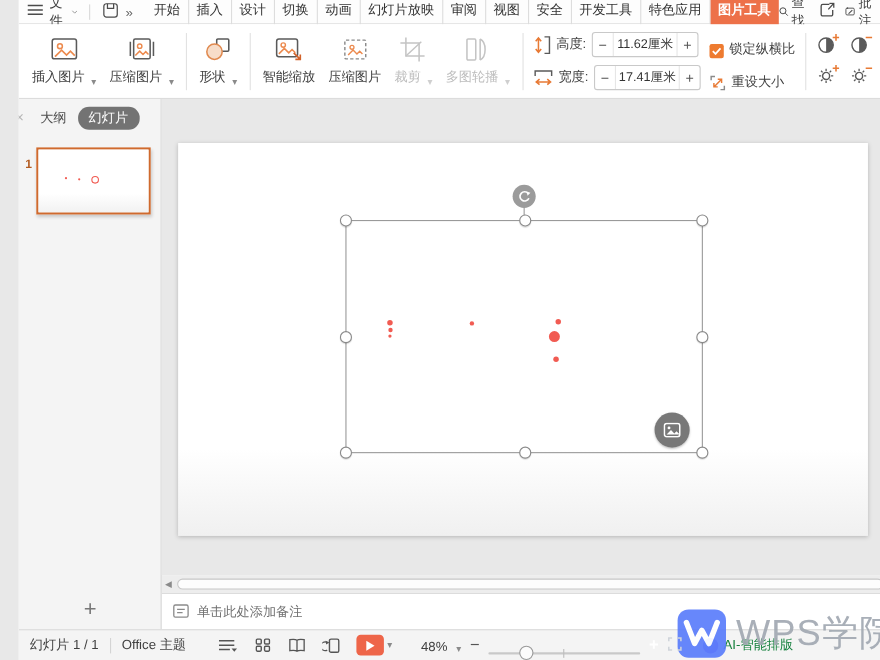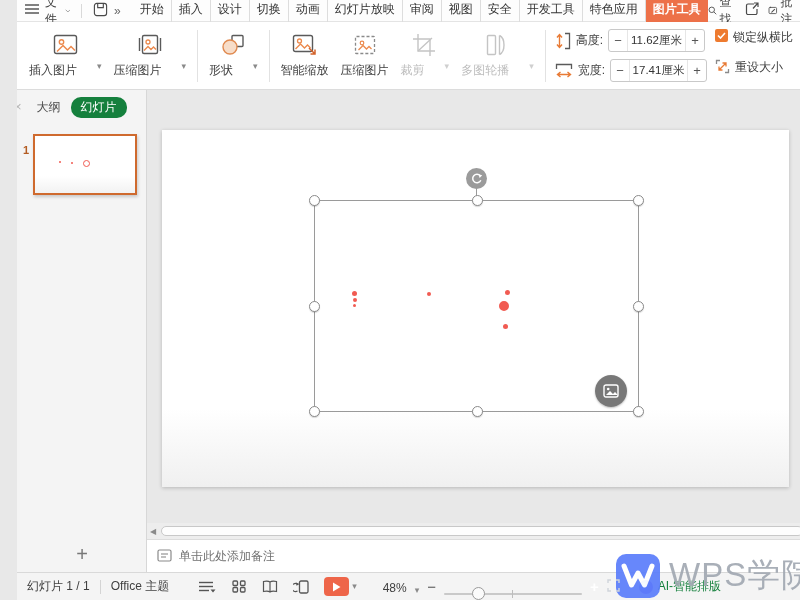--- a/index.html
+++ b/index.html
@@ -16,43 +16,43 @@
   .tab.active{background:#ed7149;color:#fff;border-right:none;font-weight:bold;}
   .tb-right{margin-left:auto;display:flex;align-items:center;gap:9px;padding-right:10px;color:#444;}
   .tb-item{display:flex;align-items:center;gap:3px;cursor:default;}
   .glyph{color:#666;}
 
   
   .toolbar{position:absolute;left:0;top:22px;width:800px;height:68px;background:#fff;border-bottom:1px solid #dcdcdc;display:flex;align-items:center;padding-left:6px;overflow:hidden;white-space:nowrap;}
   .group{display:flex;align-items:center;height:64px;}
   .gsep{width:1px;height:52px;background:#e2e2e2;margin:0 5px;flex:0 0 1px;}
   .vbtn{display:flex;flex-direction:column;align-items:center;justify-content:center;gap:5px;height:60px;padding:0 6px;border-radius:3px;cursor:default;}
-  .vbtn .lbl{display:flex;align-items:flex-start;gap:20px;color:#404040;}
+  .vbtn .lbl{display:flex;align-items:flex-end;gap:6px;color:#404040;}
   .vbtn.disabled .lbl{color:#bdbdbd;}
   .caret{font-size:9px;color:#8a8a8a;line-height:1;}
   .vbtn.disabled .caret{color:#cfcfcf;}
   .sizegrid{display:flex;flex-direction:column;gap:6px;padding:0 4px;}
   .srow{display:flex;align-items:center;gap:5px;height:24px;}
   .spin{display:flex;align-items:center;height:23px;width:97px;border:1px solid #c9c9c9;border-radius:3px;background:#fff;overflow:hidden;}
   .sbtn{width:19px;text-align:center;color:#555;font-size:13px;line-height:21px;cursor:default;flex:0 0 19px;}
   .sbtn.l{border-right:1px solid #e6e6e6;}
   .sbtn.r{border-left:1px solid #e6e6e6;}
   .sval{flex:1;text-align:center;font-size:11.5px;color:#333;}
-  .chkrow{display:flex;align-items:flex-start;gap:5px;height:24px;}
+  .chkrow{display:flex;align-items:flex-end;gap:5px;height:24px;}
   .chk{width:13px;height:13px;background:#ee7b30;border-radius:2px;display:flex;align-items:center;justify-content:center;}
   .adjgrid{display:grid;grid-template-columns:26px 26px;grid-auto-rows:27px;gap:1px 4px;align-items:center;justify-items:center;margin:0 2px;}
   .cutbtn{margin-left:4px;}
 
   
   .main{position:absolute;left:0;top:90px;width:800px;height:482px;display:flex;}
   .panel{width:130px;height:482px;background:#f4f4f4;border-right:1px solid #d7d7d7;position:relative;}
   .panel-head{height:34px;display:flex;align-items:center;justify-content:center;gap:10px;position:relative;}
   .panel-close{position:absolute;left:-3px;top:9px;color:#b5b5b5;font-size:13px;}
   .ptab{color:#4d4d4d;cursor:default;}
-  .ptab.pill{background:#15803d;color:#fff;border-radius:10px;padding:2px 10px;}
+  .ptab.pill{background:#737373;color:#fff;border-radius:10px;padding:2px 10px;}
   .thumbwrap{position:relative;margin:6px 0 0 0;}
   .thumb-num{position:absolute;left:6px;top:14px;color:#b35c22;font-weight:bold;font-size:11px;}
   .thumb{position:absolute;left:16px;top:4px;width:104px;height:61px;border:2px solid #cf6a2e;background:#fff;box-shadow:1px 2px 3px rgba(0,0,0,.18);}
   .mini{position:absolute;inset:0;background:linear-gradient(#fff 70%,#f2f2f2);}
   .mdot{position:absolute;border-radius:50%;background:#f15b52;}
   .panel-add{position:absolute;left:0;bottom:8px;width:130px;text-align:center;color:#777;font-size:20px;line-height:20px;cursor:default;}
 
   
   .canvascol{width:670px;height:482px;display:flex;flex-direction:column;}
   .viewport{position:relative;width:670px;height:433px;background:#e8e8e8;overflow:hidden;}

